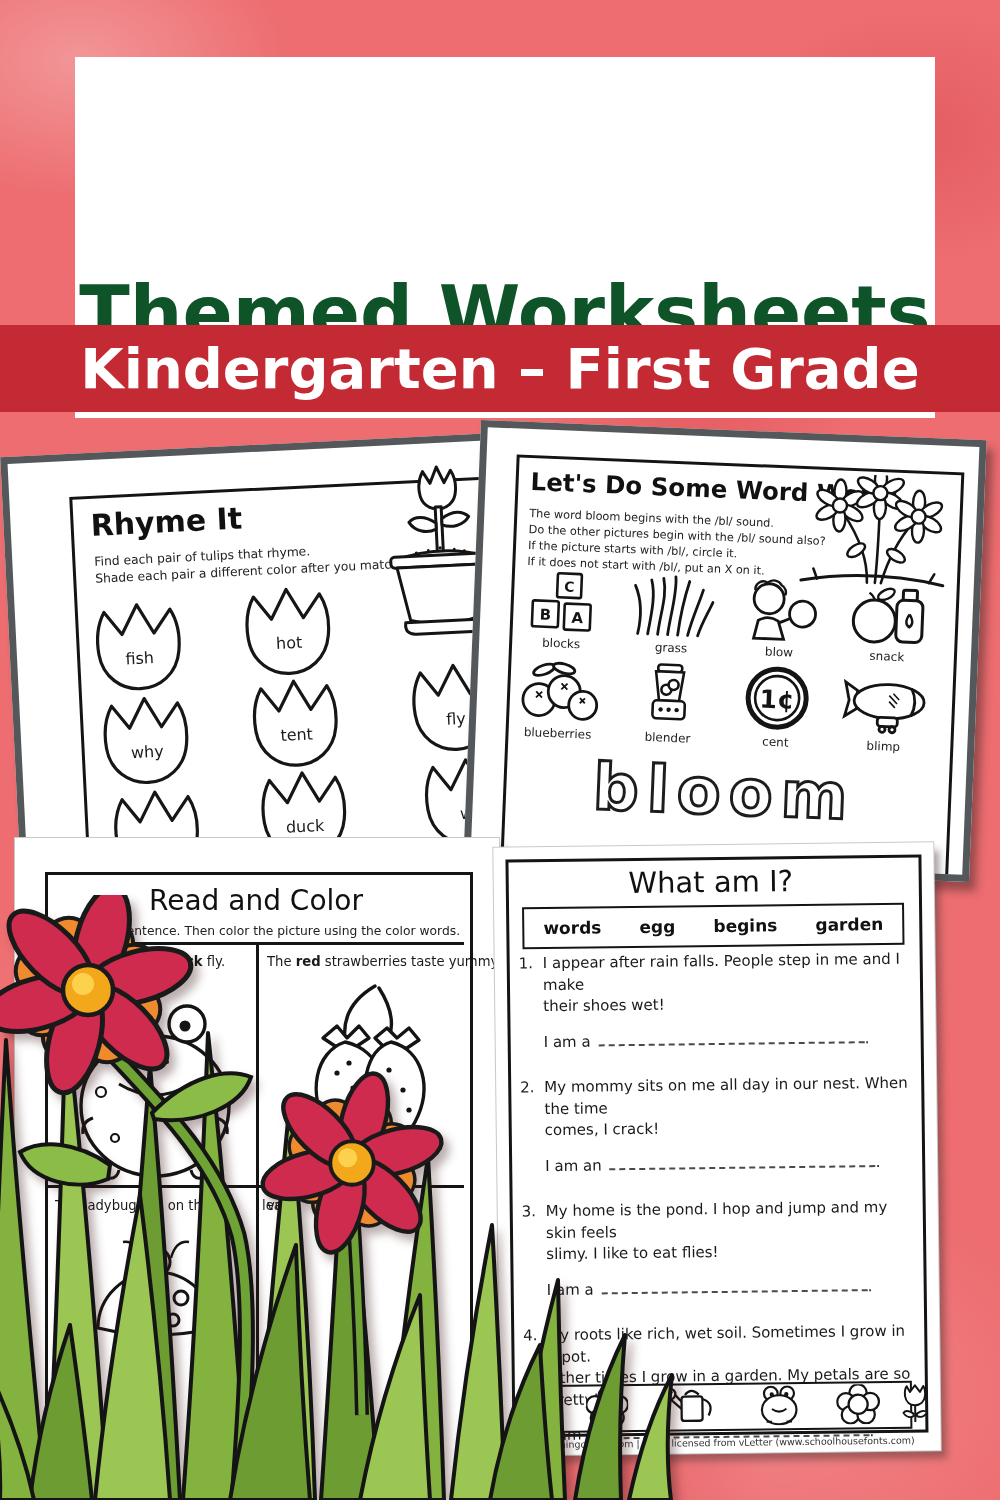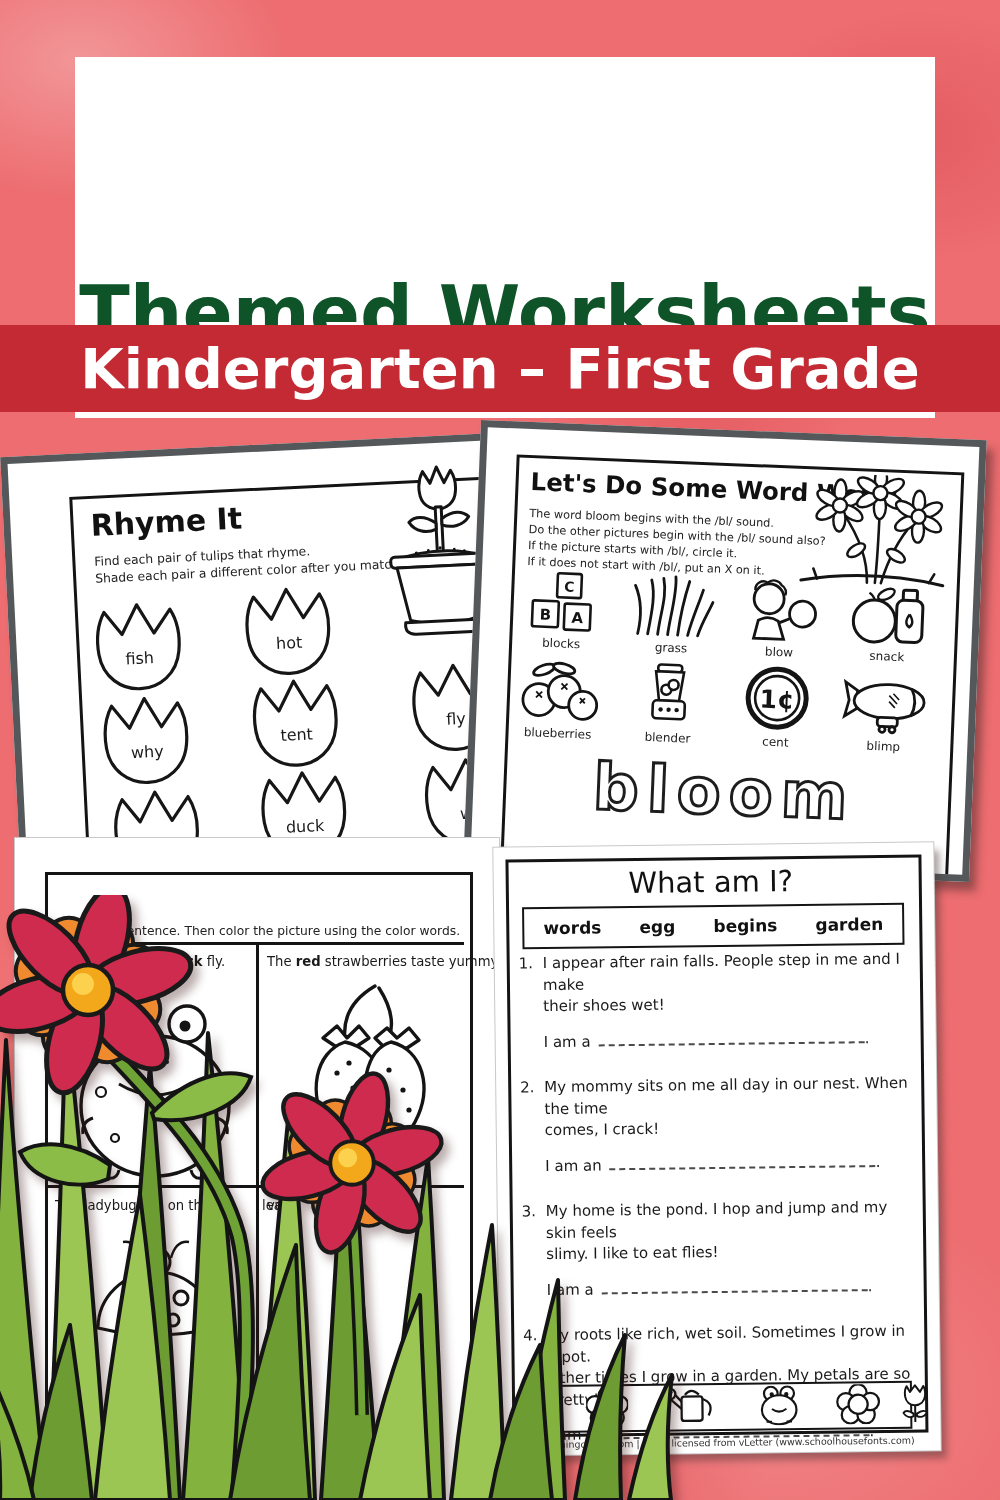--- a/index.html
+++ b/index.html
@@ -335,20 +335,21 @@
       </svg>
         </div>
       <div class="lbl">blimp</div>
     </div>
 
     <div class="bubble" style="top:318px;">bloom</div>
   </div>
 
   <div class="card plain" id="card-readcolor">
     <div class="inkborder" style="left:30px;top:34px;width:422px;height:700px;"></div>
+    <div class="ws-title" style="left:30px;top:46px;width:422px;text-align:center;font-size:28px;font-weight:normal;">Read and Color</div>
     <div class="ws-small" style="left:30px;top:86px;width:422px;text-align:center;font-size:12.3px;">Read each sentence. Then color the picture using the color words.</div>
 
     <div class="gridline" style="left:33px;top:104px;width:416px;height:3px;"></div>
     <div class="gridline" style="left:241px;top:104px;width:3px;height:600px;"></div>
     <div class="gridline" style="left:33px;top:347px;width:416px;height:3px;"></div>
 
     <div class="sent" style="left:44px;top:116px;"><span>The frog gets a </span><b>black</b><span> fly.</span></div>
     <div class="sent" style="left:252px;top:116px;"><span>The </span><b>red</b><span> strawberries taste yummy!</span></div>
     <div class="sent" style="left:40px;top:360px;"><span>The ladybug sits on the</span><span class="gap"></span><span>leaf.</span></div>
     <div class="sent" style="left:252px;top:360px;"><span>ve b</span></div>

